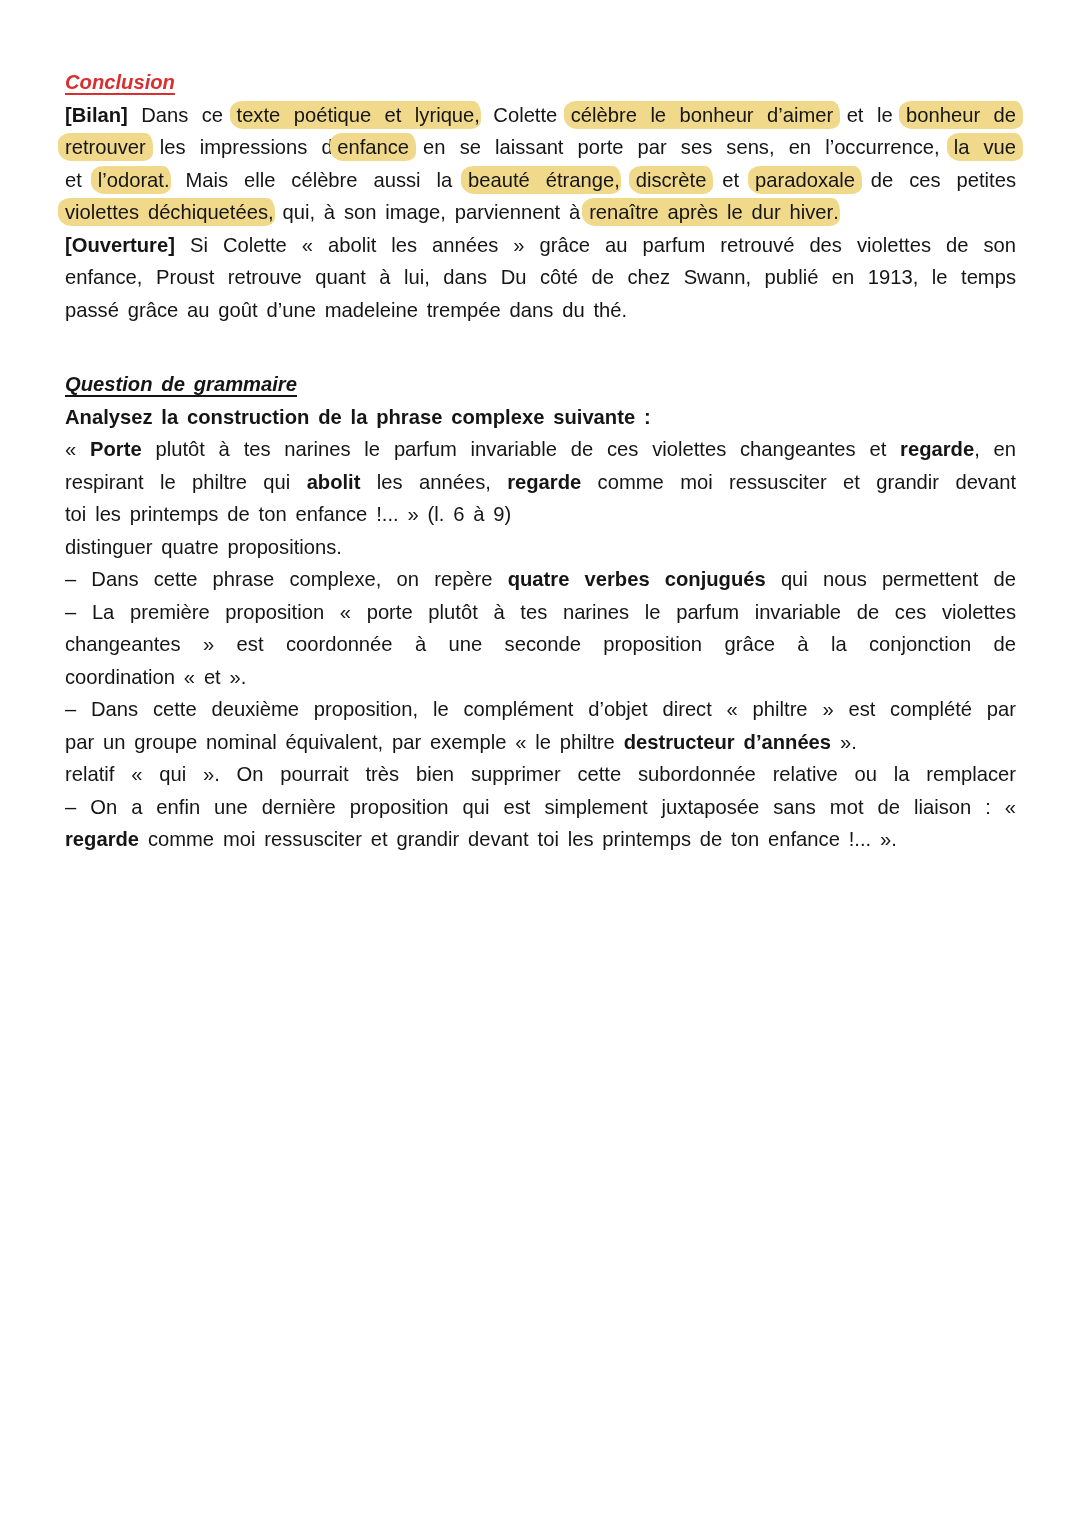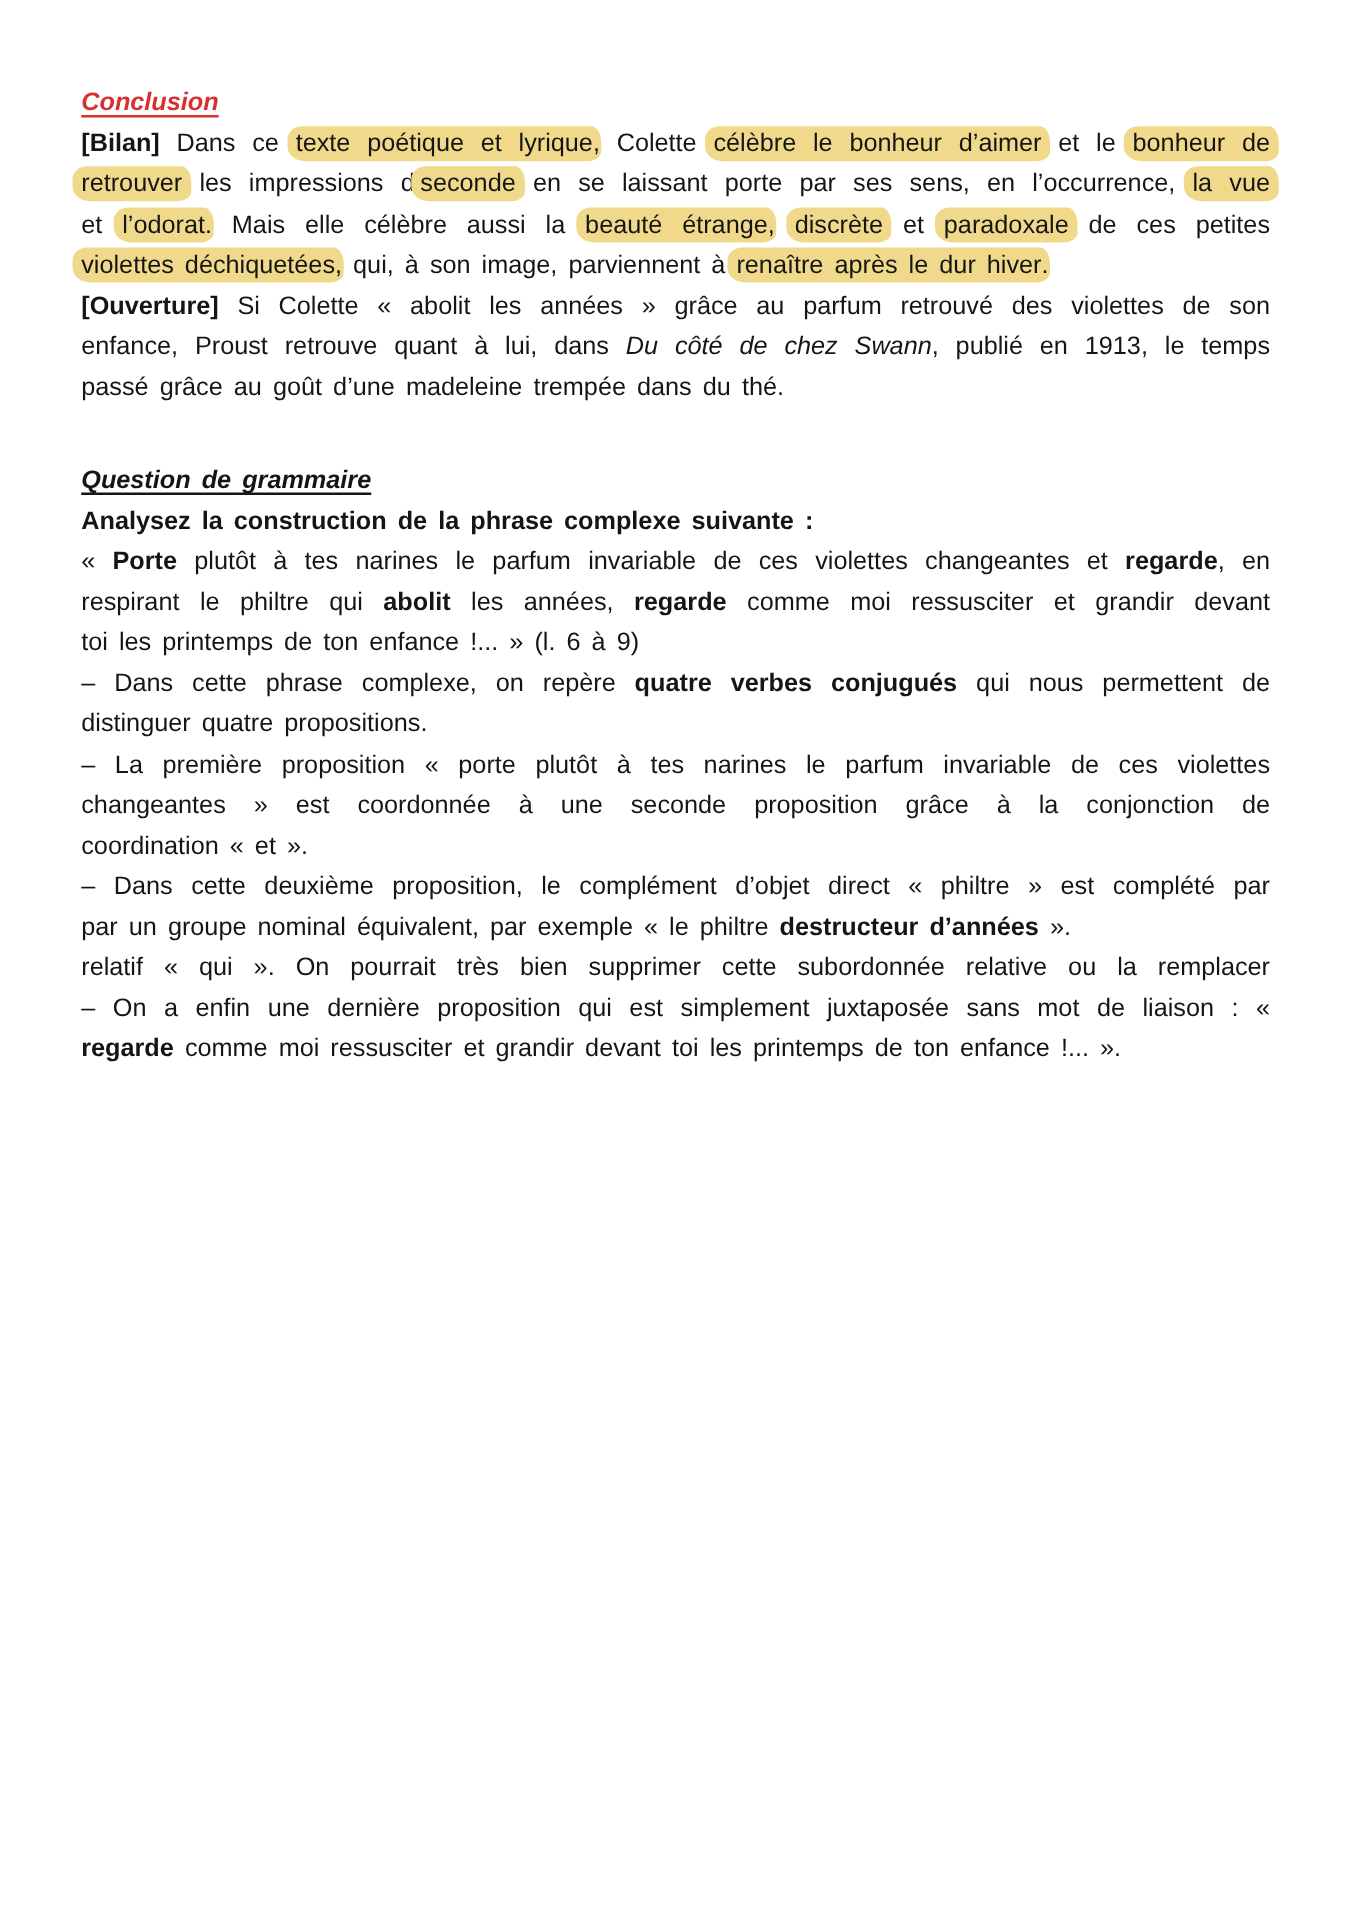--- a/index.html
+++ b/index.html
@@ -29,21 +29,21 @@
   .line {
     height: 32.5px;
     text-align: justify;
     text-align-last: justify;
     white-space: normal;
   }
   .line.end {
     text-align-last: left;
   }
   .b { font-weight: bold; }
-  .i { font-style: italic; }
+  .i { }
   .red { color: var(--heading_red, #d8302f); }
   .u {
     text-decoration: underline;
     text-decoration-thickness: 2.4px;
     text-underline-offset: 4px;
     font-style: italic;
   }
   .hl {
     background: var(--highlight, #f1d98b);
     border-radius: 12px 8px 11px 14px / 10px 13px 8px 12px;
@@ -56,21 +56,21 @@
 </style>
 </head>
 <body style="background: rgb(255, 255, 255); color: rgb(21, 21, 21);">
 
 <div class="page">
     <div class="block">
       <div class="line end"><span class="b red u">Conclusion</span></div>
     </div>
     <div class="block">
       <div class="line"><span class="b">[Bilan]</span><span> Dans ce </span><span class="hl">texte poétique et lyrique</span><span>, Colette </span><span class="hl">célèbre le bonheur d’aimer</span><span> et le </span><span class="hl">bonheur de</span></div>
-      <div class="line"><span class="hl">retrouver</span><span> les impressions d’</span><span class="hl">seconde</span><span> en se laissant porte par ses sens, en l’occurrence, </span><span class="hl">la vue</span></div>
+      <div class="line"><span class="hl">retrouver</span><span> les impressions d’</span><span class="hl">enfance</span><span> en se laissant porte par ses sens, en l’occurrence, </span><span class="hl">la vue</span></div>
       <div class="line"><span>et </span><span class="hl">l’odorat</span><span>. Mais elle célèbre aussi la </span><span class="hl">beauté étrange</span><span>, </span><span class="hl">discrète</span><span> et </span><span class="hl">paradoxale</span><span> de ces petites</span></div>
       <div class="line end"><span class="hl">violettes déchiquetées</span><span>, qui, à son image, parviennent à </span><span class="hl">renaître après le dur hiver</span><span>.</span></div>
     </div>
     <div class="block">
       <div class="line"><span class="b">[Ouverture]</span><span> Si Colette « abolit les années » grâce au parfum retrouvé des violettes de son</span></div>
       <div class="line"><span>enfance, Proust retrouve quant à lui, dans </span><span class="i">Du côté de chez Swann</span><span>, publié en 1913, le temps</span></div>
       <div class="line end"><span>passé grâce au goût d’une madeleine trempée dans du thé.</span></div>
     </div>
     <div class="block spacer" style="height: 42px;"></div>
     <div class="block">
@@ -78,22 +78,22 @@
     </div>
     <div class="block">
       <div class="line end"><span class="b">Analysez la construction de la phrase complexe suivante :</span></div>
     </div>
     <div class="block">
       <div class="line"><span>« </span><span class="b">Porte</span><span> plutôt à tes narines le parfum invariable de ces violettes changeantes et </span><span class="b">regarde</span><span>, en</span></div>
       <div class="line"><span>respirant le philtre qui </span><span class="b">abolit</span><span> les années, </span><span class="b">regarde</span><span> comme moi ressusciter et grandir devant</span></div>
       <div class="line end"><span>toi les printemps de ton enfance !... » (l. 6 à 9)</span></div>
     </div>
     <div class="block">
+      <div class="line end"><span>distinguer quatre propositions.</span></div>
       <div class="line"><span>– Dans cette phrase complexe, on repère </span><span class="b">quatre verbes conjugués</span><span> qui nous permettent de</span></div>
-      <div class="line end"><span>distinguer quatre propositions.</span></div>
     </div>
     <div class="block">
       <div class="line"><span>– La première proposition « porte plutôt à tes narines le parfum invariable de ces violettes</span></div>
       <div class="line"><span>changeantes » est coordonnée à une seconde proposition grâce à la conjonction de</span></div>
       <div class="line end"><span>coordination « et ».</span></div>
     </div>
     <div class="block">
       <div class="line"><span>– Dans cette deuxième proposition, le complément d’objet direct « philtre » est complété par</span></div>
       <div class="line end"><span>par un groupe nominal équivalent, par exemple « le philtre </span><span class="b">destructeur d’années</span><span> ».</span></div>
       <div class="line"><span>relatif « qui ». On pourrait très bien supprimer cette subordonnée relative ou la remplacer</span></div>

